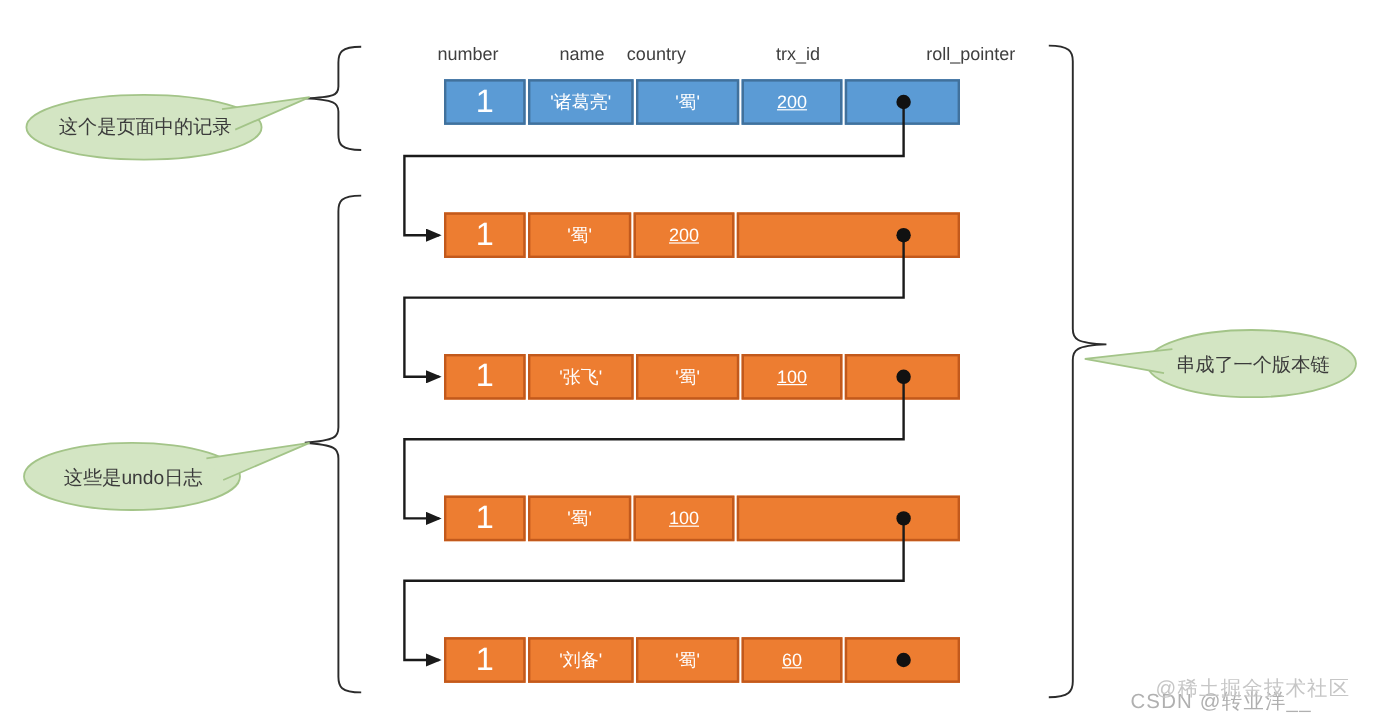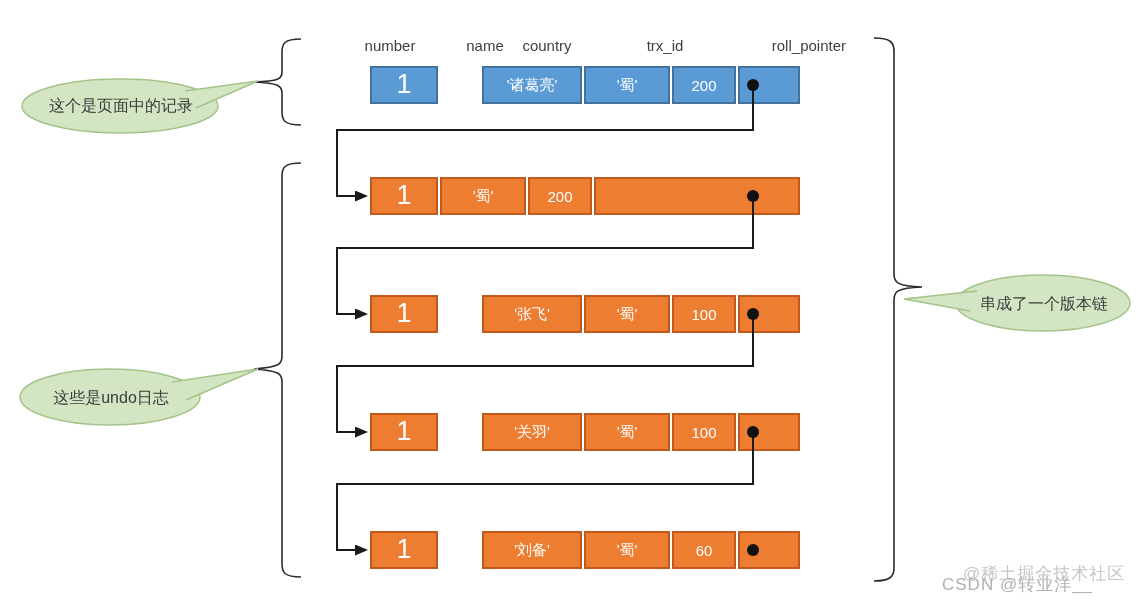--- a/index.html
+++ b/index.html
@@ -10,23 +10,23 @@
   .hdr-name{left:441px;width:88px;}
   .hdr-country{left:500px;width:94px;}
   .hdr-trx{left:618px;width:94px;}
   .hdr-roll{left:736px;width:110px;text-align:right;}
   .row{position:absolute;left:370px;width:430px;height:38px;display:flex;gap:2px;z-index:1;}
   .cell{box-sizing:border-box;display:flex;align-items:center;justify-content:center;
         color:#ffffff;font-size:15px;border:2px solid;}
   .row-blue .cell{background:#5B9BD5;border-color:#41719C;}
   .row-orange .cell{background:#ED7D31;border-color:#C2591C;}
   .c-number{width:68px;font-size:27px;padding-bottom:2px;}
-  .c-name{width:100px;margin-left:42px;}
+  .c-name{width:88px;}
   .c-country{width:86px;}
-  .c-trx{width:64px;}
+  .c-trx{width:84px;text-decoration:underline;}
   .c-roll{flex:1;}
   .overlay{position:absolute;left:0;top:0;z-index:2;pointer-events:none;}
   .callout-text{position:absolute;z-index:3;font-size:16px;color:#3b3b3b;
                 text-align:center;white-space:nowrap;}
   .ct-1{left:31px;top:96px;width:180px;}
   .ct-2{left:25px;top:388px;width:172px;text-align:center;}
   .ct-3{left:961px;top:294px;width:166px;}
   .wm{position:absolute;z-index:4;font-size:17px;letter-spacing:1px;white-space:nowrap;}
   .wm-1{left:963px;top:562px;color:#c6c6c6;}
   .wm-2{left:942px;top:573px;color:#b0b0b0;}
@@ -60,21 +60,20 @@
   <div class="row row-orange" style="top:295px">
     <div class="cell c-number">1</div>
     <div class="cell c-name">'张飞'</div>
     <div class="cell c-country">'蜀'</div>
     <div class="cell c-trx">100</div>
     <div class="cell c-roll"></div>
   </div>
 
   <div class="row row-orange" style="top:413px">
     <div class="cell c-number">1</div>
-    <div class="cell c-name">'关羽'</div>
     <div class="cell c-country">'蜀'</div>
     <div class="cell c-trx">100</div>
     <div class="cell c-roll"></div>
   </div>
 
   <div class="row row-orange" style="top:531px">
     <div class="cell c-number">1</div>
     <div class="cell c-name">'刘备'</div>
     <div class="cell c-country">'蜀'</div>
     <div class="cell c-trx">60</div>

